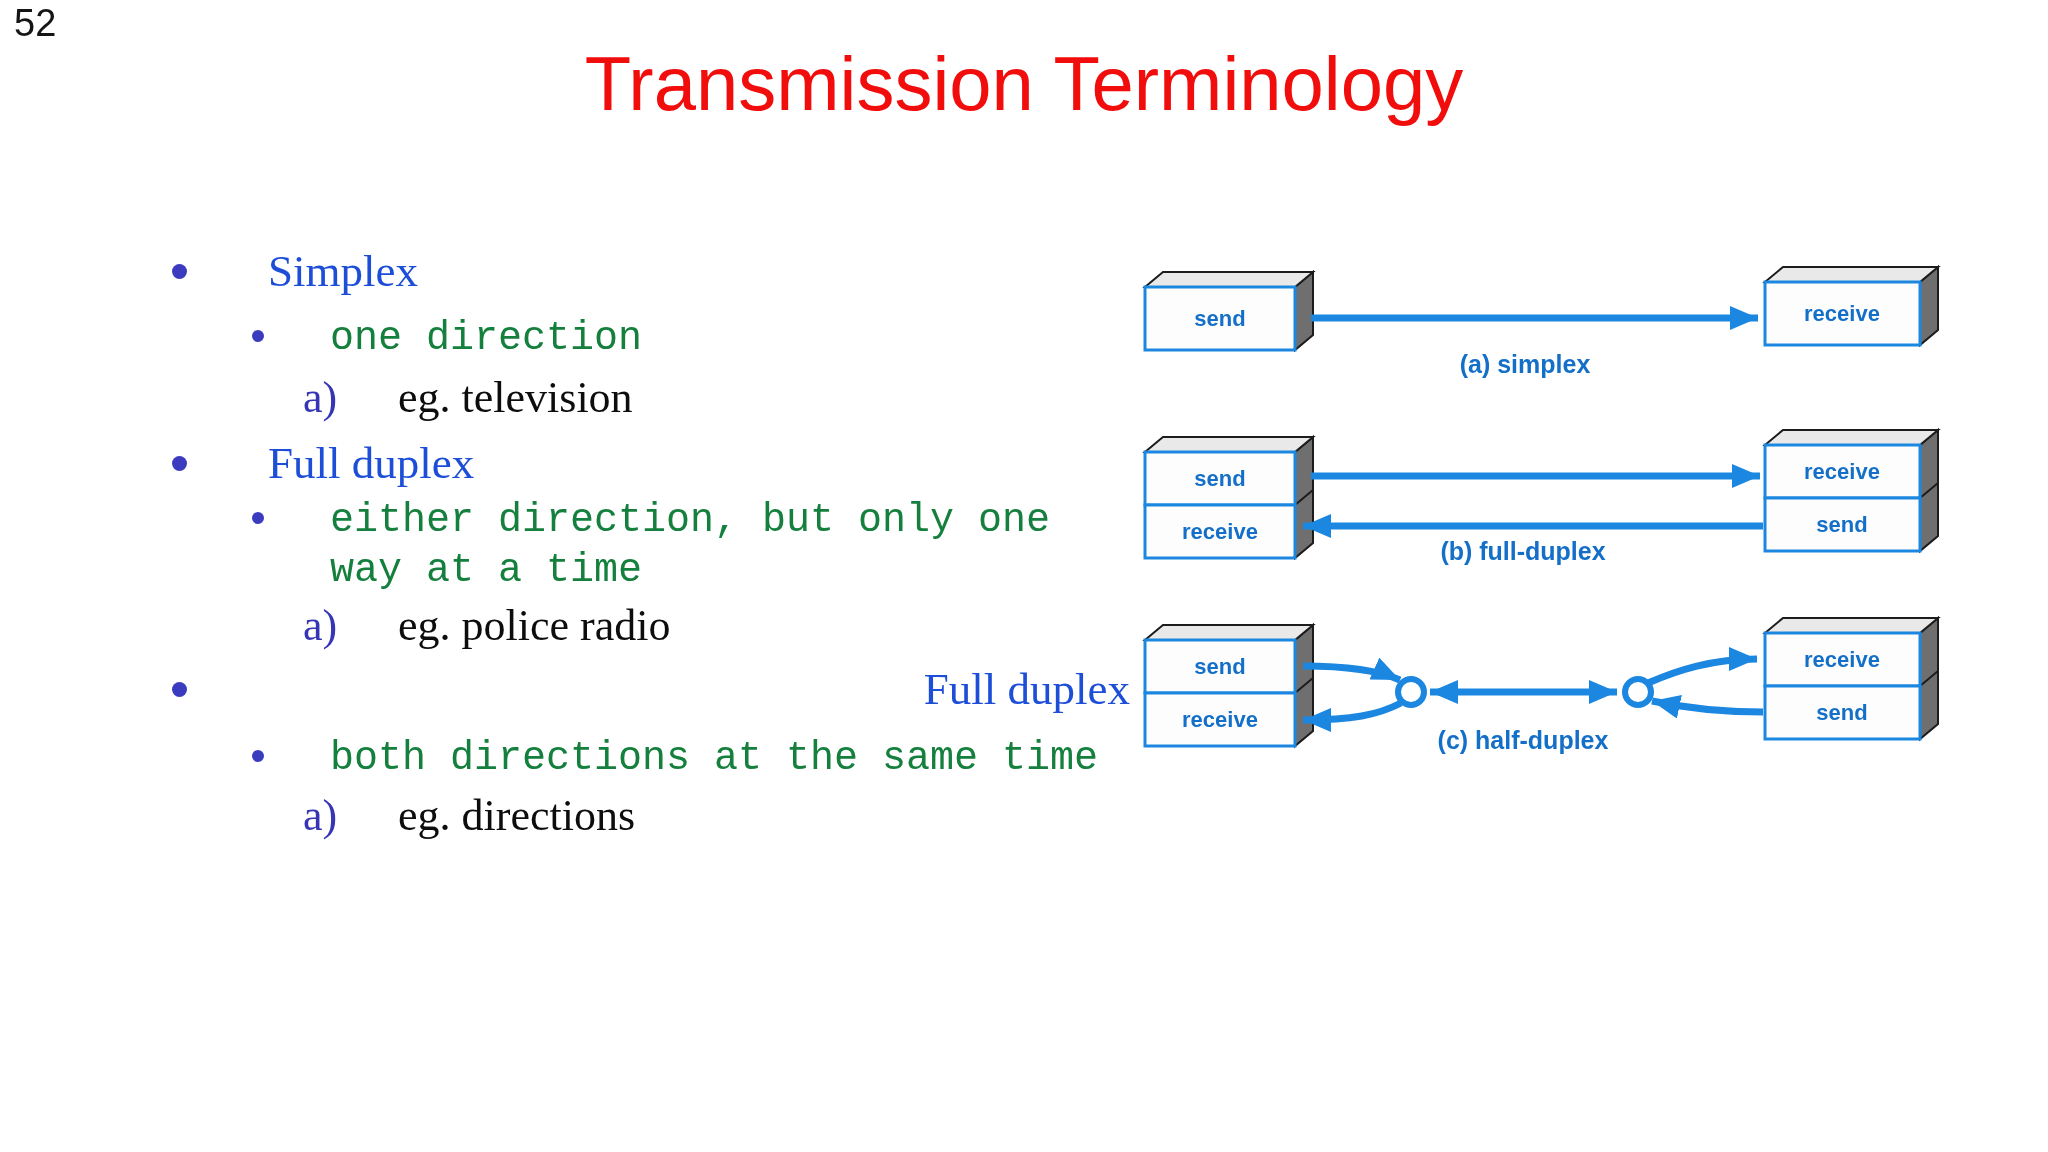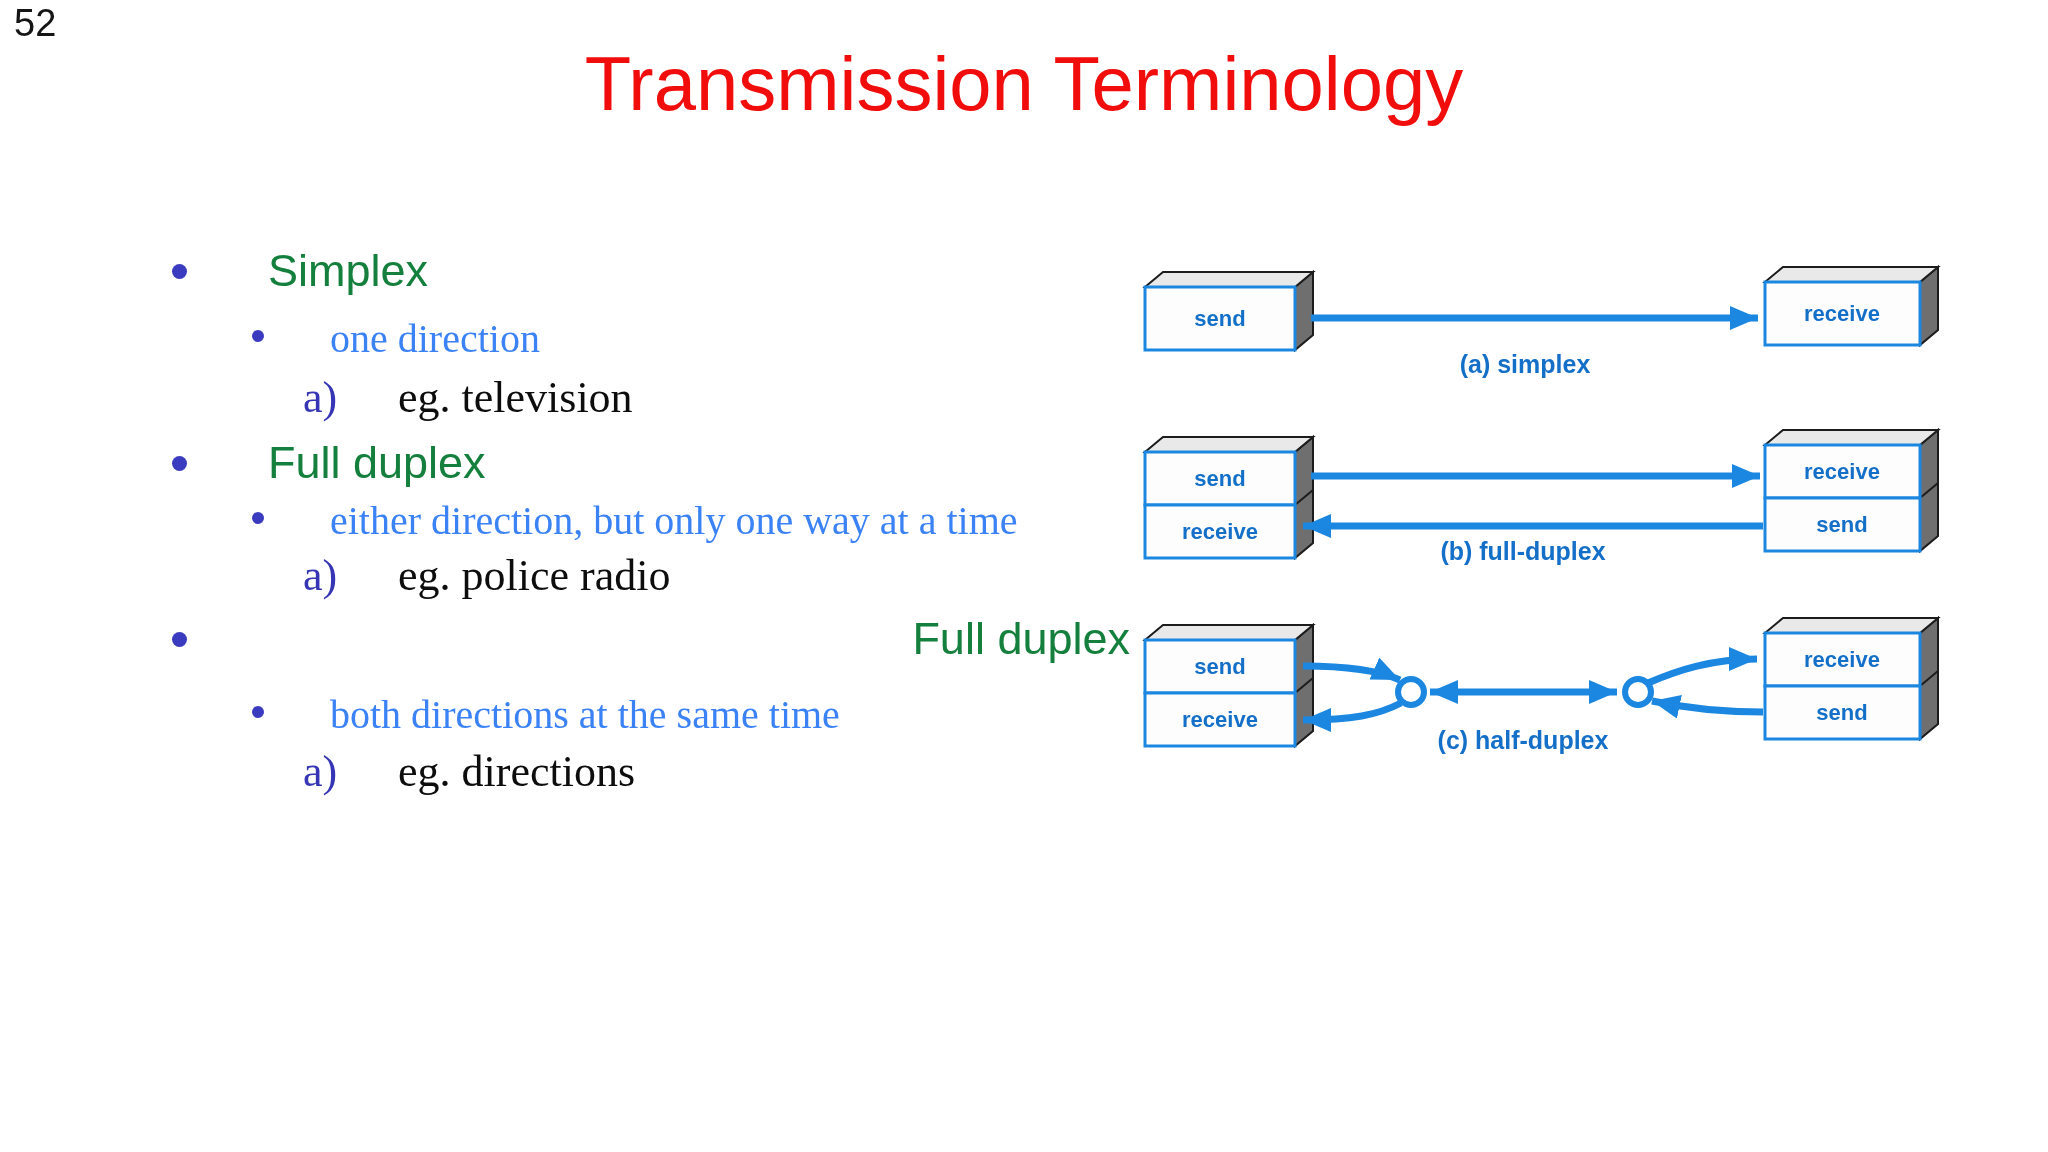--- a/index.html
+++ b/index.html
@@ -25,39 +25,39 @@
     letter-spacing: 0px;
     color: #f20d0d;
   }
   .bullet-list {
     position: absolute;
     left: 0; top: 242px;
     width: 1130px;
   }
   .item { position: relative; }
   .lvl1 {
-    font-family: Liberation Sans, sans-serif;
+    font-family: Liberation Serif, serif;
     font-size: 45px;
     line-height: 58px;
     padding-left: 268px;
-    color: #15803d;
+    color: #1d4ed8;
   }
   .lvl1 .dot {
     position: absolute;
     left: 172px; top: 22px;
     width: 15px; height: 15px;
     border-radius: 50%;
     background: #3b3bc0;
   }
   .lvl2 {
-    font-family: Liberation Serif, serif;
+    font-family: Liberation Mono, monospace;
     font-size: 40px;
     line-height: 50px;
     padding-left: 330px;
-    color: #3b82f6;
+    color: #15803d;
   }
   .lvl2 .dot {
     position: absolute;
     left: 252px; top: 16px;
     width: 12px; height: 12px;
     border-radius: 50%;
     background: #3b3bc0;
   }
   .lvl3 {
     font-family: "Liberation Serif", serif;
@@ -70,21 +70,21 @@
     position: absolute;
     left: 303px; top: 0;
     color: #3535b5;
   }
   .m-one { margin-top: 14px; }
   .m-tv { margin-top: 6px; }
   .m-half { margin-top: 8px; }
   .m-either { margin-top: 4px; }
   .m-police { margin-top: 2px; }
   .m-full { margin-top: 6px; text-align: right; }
-  .m-both { margin-top: 22px; }
+  .m-both { margin-top: 16px; }
   .m-phone { margin-top: 4px; }
   .diagram {
     position: absolute;
     left: 1100px; top: 260px;
     width: 880px; height: 540px;
   }
   .box-front { fill: #fdfdfd; stroke: #1b87e0; stroke-width: 3; }
   .box-top { fill: #e9e9e9; stroke: #1c1c1c; stroke-width: 2; }
   .box-side { fill: #6f6f6f; stroke: #1c1c1c; stroke-width: 2; }
   .box-divider { stroke: #1c1c1c; stroke-width: 2; }

